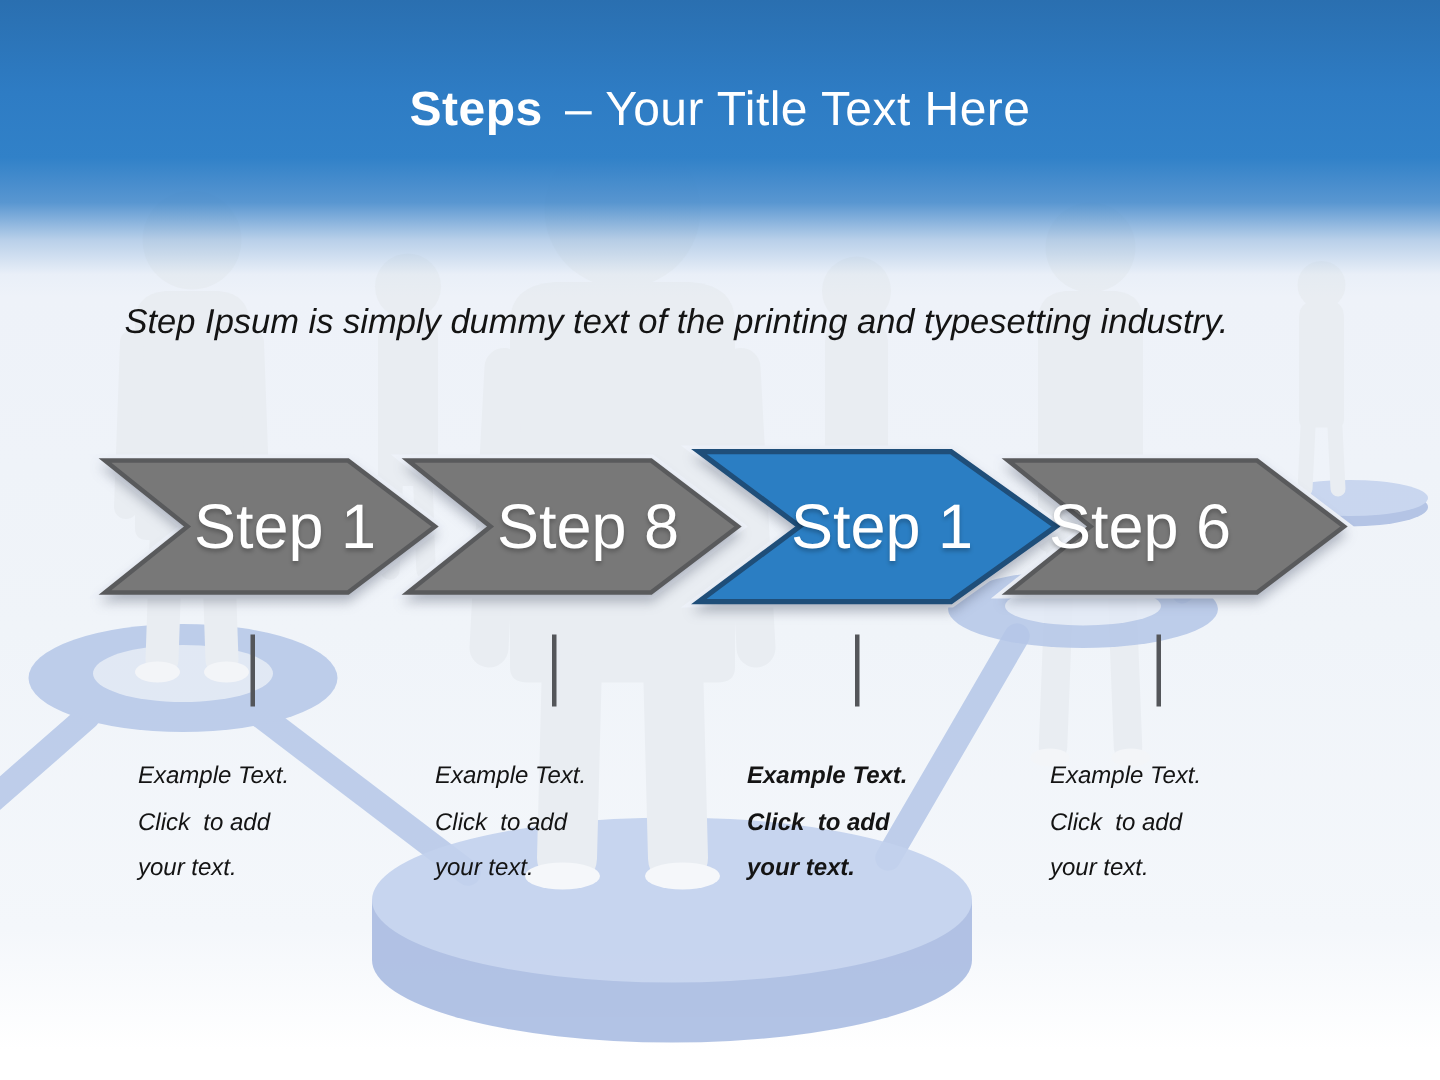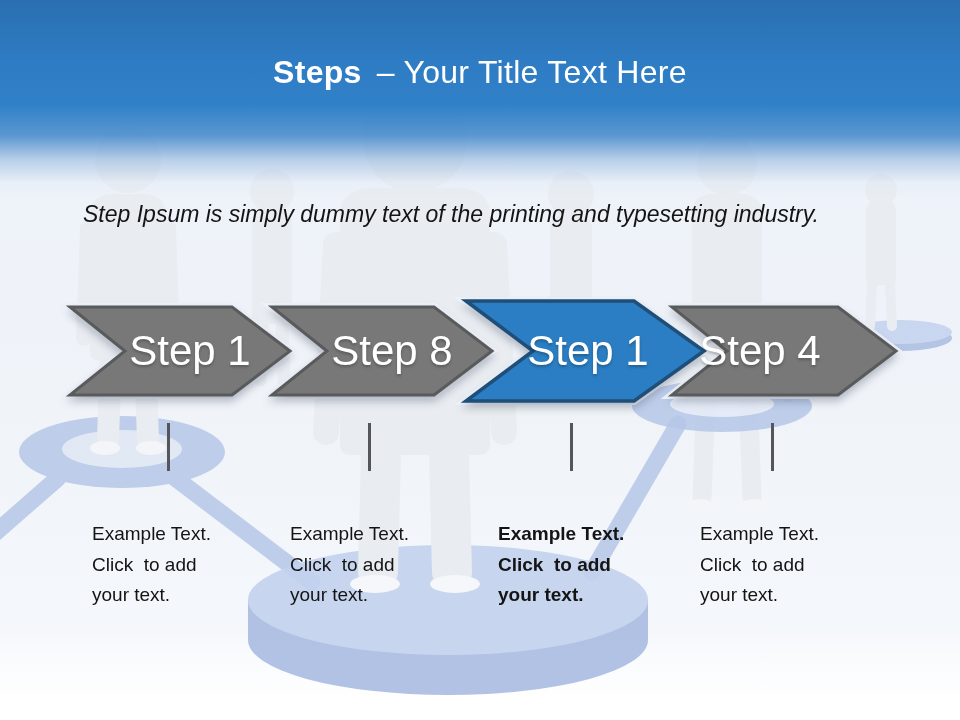--- a/index.html
+++ b/index.html
@@ -48,23 +48,22 @@
   svg.arrows{position:absolute;left:0;top:298px;z-index:3;overflow:visible;}
   .arrow-main{filter:drop-shadow(0px 5px 4px rgba(50,60,80,0.32));}
   .step-label{
     position:absolute;z-index:4;width:170px;height:46px;top:328px;
     color:#ffffff;font-size:42px;line-height:46px;text-align:center;
     text-shadow:0 2px 3px rgba(0,0,0,0.25);white-space:nowrap;
   }
   .tick{position:absolute;z-index:3;width:3px;height:48px;top:423px;background:var(--c-tick_gray);}
   .note{
     position:absolute;z-index:3;top:503px;width:175px;
-    font-size:19px;line-height:30.5px;color:var(--c-text_dark);
+    font-size:16px;font-style:italic;line-height:30.5px;color:var(--c-text_dark);
     white-space:pre-wrap;
-    margin-top:16px;
   }
   .note.bold{font-weight:bold;}
 </style>
 </head>
 <body>
 
 <div class="slide">
 
   <svg class="bg" width="960" height="720" viewBox="0 0 960 720">
     <g opacity="0.85">
@@ -159,21 +158,21 @@
     <polygon points="672,9 838,9 896,53 838,97 672,97 727,53" style="fill:none;stroke:var(--c-background_light);stroke-width:8"></polygon>
     <polygon class="arrow-main" points="672,9 838,9 896,53 838,97 672,97 727,53" style="fill:var(--c-arrow_gray);stroke:var(--c-arrow_gray_border);stroke-width:3"></polygon>
 
     <polygon points="466,3 634,3 704,53 634,103 466,103 533,53" style="fill:none;stroke:var(--c-background_light);stroke-width:8"></polygon>
     <polygon class="arrow-main" points="466,3 634,3 704,53 634,103 466,103 533,53" style="fill:var(--c-arrow_blue);stroke:var(--c-arrow_blue_border);stroke-width:3.5"></polygon>
   </svg>
 
   <div class="step-label" style="left:105px;">Step 1</div>
   <div class="step-label" style="left:307px;">Step 8</div>
   <div class="step-label" style="left:503px;">Step 1</div>
-  <div class="step-label" style="left:675px;">Step 4</div>
+  <div class="step-label" style="left:675px;">Step 6</div>
 
   <div class="tick" style="left:167px;"></div>
   <div class="tick" style="left:368px;"></div>
   <div class="tick" style="left:570px;"></div>
   <div class="tick" style="left:771px;"></div>
 
   <div class="note" style="left:92px;">Example Text.
 Click  to add
 your text.</div>
   <div class="note" style="left:290px;">Example Text.

